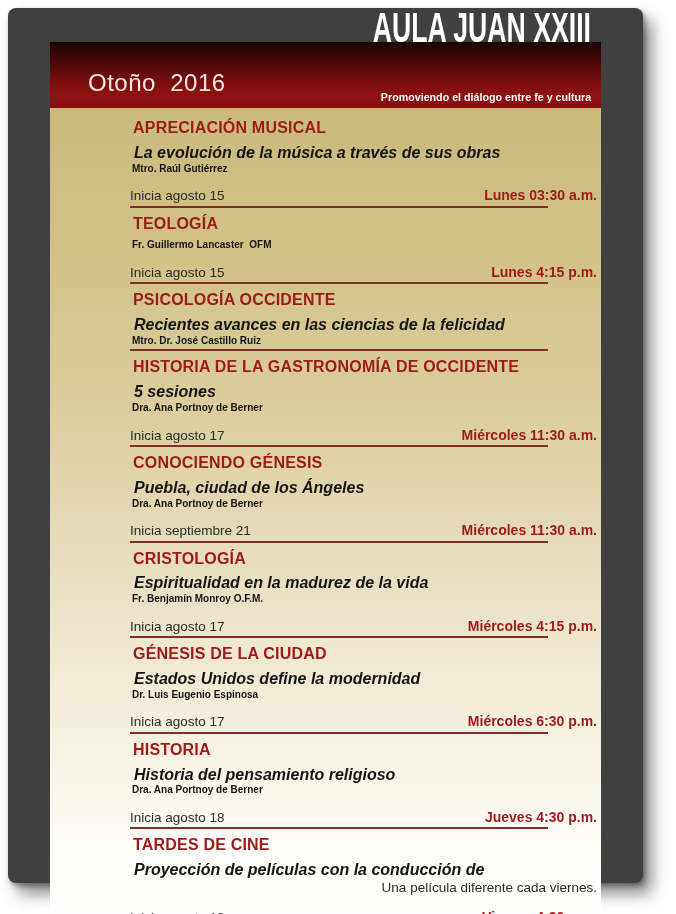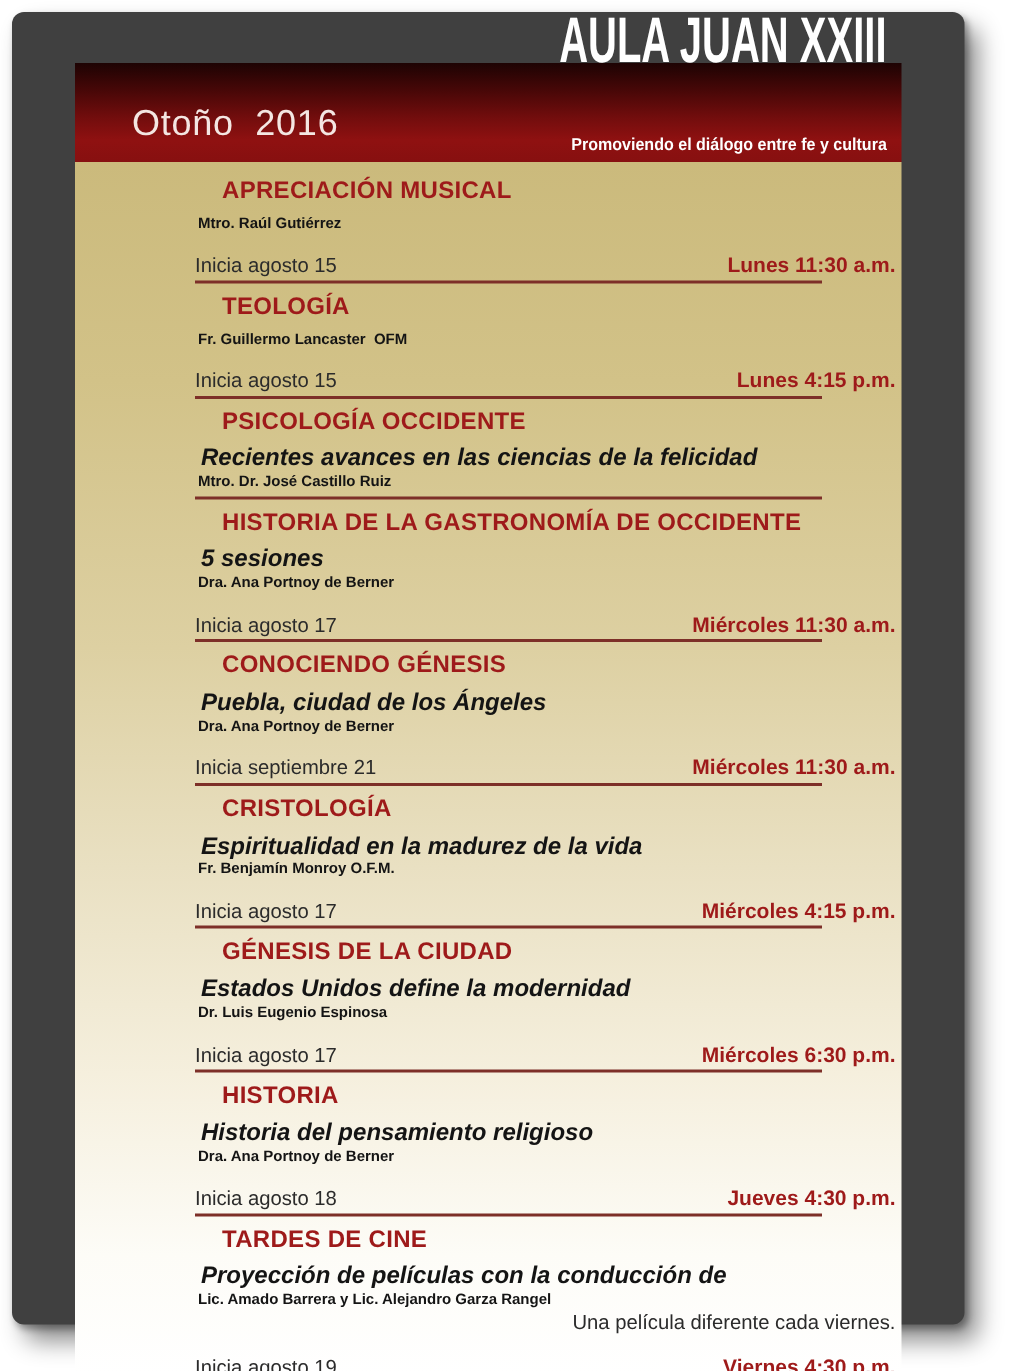--- a/index.html
+++ b/index.html
@@ -42,21 +42,21 @@
   .body {
     flex:1 1 auto;
     background:linear-gradient(180deg,#cbba7c 0%,#d2c288 18%,#ddd0a2 40%,#e9e0c2 58%,#f5efdd 75%,#fdfcf7 90%,#ffffff 100%);
     padding:12px 4px 0 80px;
     line-height:1.0;
   }
 
   .course { }
   .category {
     font-size:16px; font-weight:700; color:#9e1a1a;
-    letter-spacing:0.2px; margin:0 0 8px 18px; line-height:1.05;
+    letter-spacing:0.2px; margin:0 0 8px 3px; line-height:1.05;
   }
   .course-title {
     font-size:16px; font-weight:700; font-style:italic; color:#141414;
     margin:0 0 2px 4px; line-height:1.05;
   }
   .instructor {
     font-size:10px; font-weight:700; color:#141414;
     margin:0 0 2px 2px; white-space:pre; line-height:1.05;
   }
   .note { font-size:13.5px; color:#2b2b2b; margin:0 0 2px 1px; line-height:1.1;text-align:right; }
@@ -78,25 +78,26 @@
         <div class="brand">
           <span class="brand-title">AULA JUAN XXIII</span>
           <span class="brand-subtitle">Promoviendo el diálogo entre fe y cultura</span>
         </div>
       </div>
 
       <div class="body">
 
   <section class="course">
     <h2 class="category">APRECIACIÓN MUSICAL</h2>
+    <div class="course-title">La evolución de la música a través de sus obras</div>
     <div class="instructor">Mtro. Raúl Gutiérrez</div>
 
     <div class="meta-row">
       <span class="start">Inicia agosto 15</span>
-      <span class="schedule">Lunes 11:30 a.m.</span>
+      <span class="schedule">Lunes 03:30 a.m.</span>
     </div>
     <div class="sep"></div>
   </section>
 
   <section class="course">
     <h2 class="category">TEOLOGÍA</h2>
     <div class="instructor">Fr. Guillermo Lancaster  OFM</div>
 
     <div class="meta-row">
       <span class="start">Inicia agosto 15</span>
@@ -169,21 +170,20 @@
     <div class="meta-row">
       <span class="start">Inicia agosto 18</span>
       <span class="schedule">Jueves 4:30 p.m.</span>
     </div>
     <div class="sep"></div>
   </section>
 
   <section class="course">
     <h2 class="category">TARDES DE CINE</h2>
     <div class="course-title">Proyección de películas con la conducción de</div>
-    <div class="instructor">Lic. Amado Barrera y Lic. Alejandro Garza Rangel</div>
     <div class="note">Una película diferente cada viernes.</div>
     <div class="meta-row">
       <span class="start">Inicia agosto 19</span>
       <span class="schedule">Viernes 4:30 p.m.</span>
     </div>
 
   </section>
 </div>
 
     </div>

